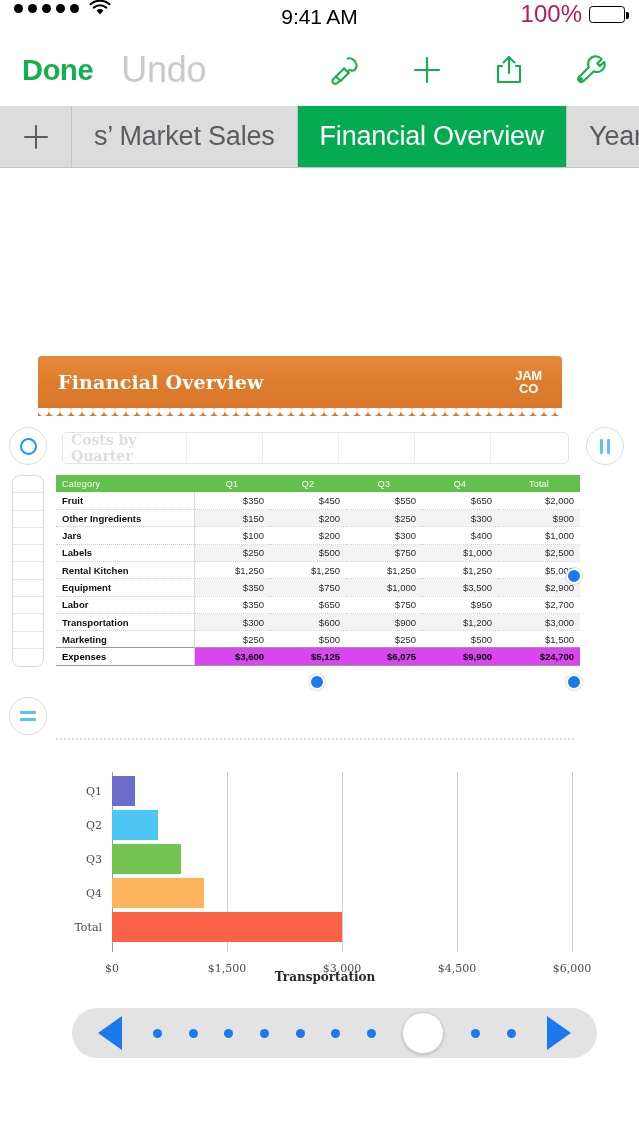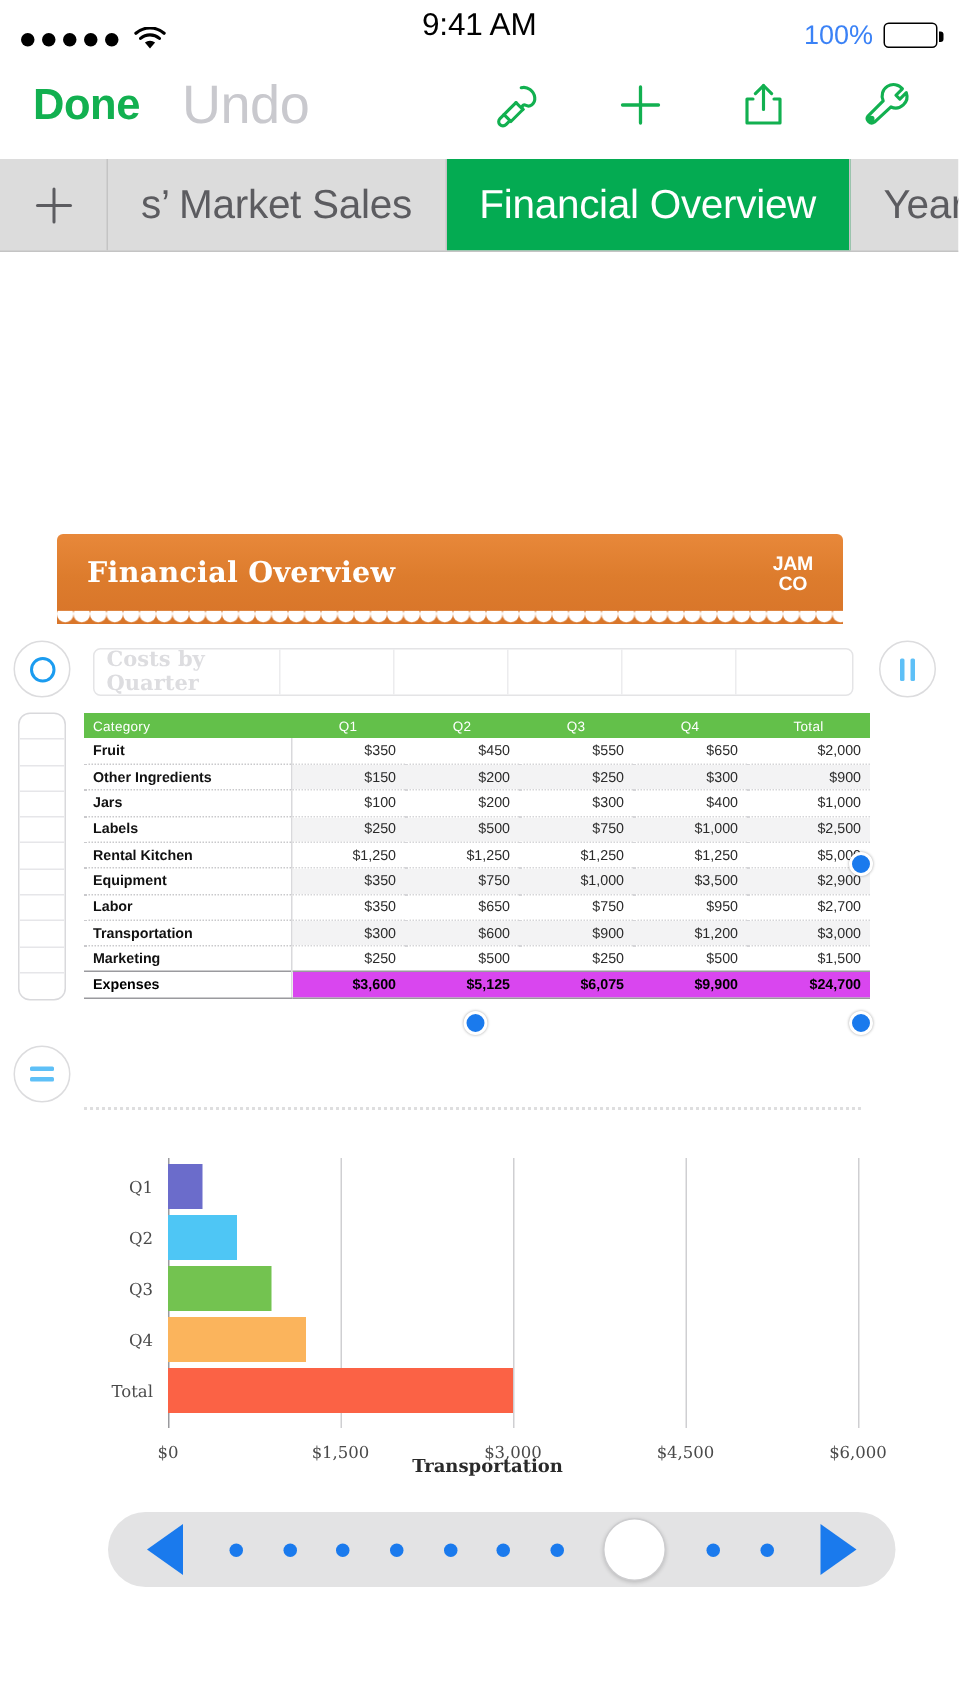--- a/index.html
+++ b/index.html
@@ -6,41 +6,41 @@
   html, body {
     width: 639px; height: 1136px;
     background: #ffffff;
     font-family: "Liberation Sans", sans-serif;
     overflow: hidden;
   }
 
   
   .status-bar {
     height: 34px; width: 639px;
-    display: flex; align-items: flex-end;
+    display: flex; align-items: flex-start;
     padding: 0 14px;
     background: #ffffff;
     position: relative;
   }
   .status-left { display: flex; align-items: center; gap: 5px; }
   .sig-dot {
     width: 9px; height: 9px; border-radius: 50%;
     background: #000; display: inline-block;
   }
   .wifi-icon { margin-left: 5px; display: flex; align-items: center; }
   .status-center {
     position: absolute; left: 0; right: 0; top: 0; bottom: 0;
     display: flex; align-items: center; justify-content: center;
     font-size: 21px; font-weight: 400; color: #000;
     letter-spacing: -0.1px;
     pointer-events: none;
   }
   .status-right {
     margin-left: auto; display: flex; align-items: center; gap: 7px;
-    font-size: 18px; color: #3b82f6;
+    font-size: 24px; color: #be185d;
   }
   .battery {
     width: 36px; height: 17px;
     border: 1.8px solid #000; border-radius: 3.5px;
     position: relative; padding: 1.5px;
   }
   .battery::after {
     content: ""; position: absolute; right: -5px; top: 5px;
     width: 3px; height: 7px; background: #000; border-radius: 0 2px 2px 0;
   }

